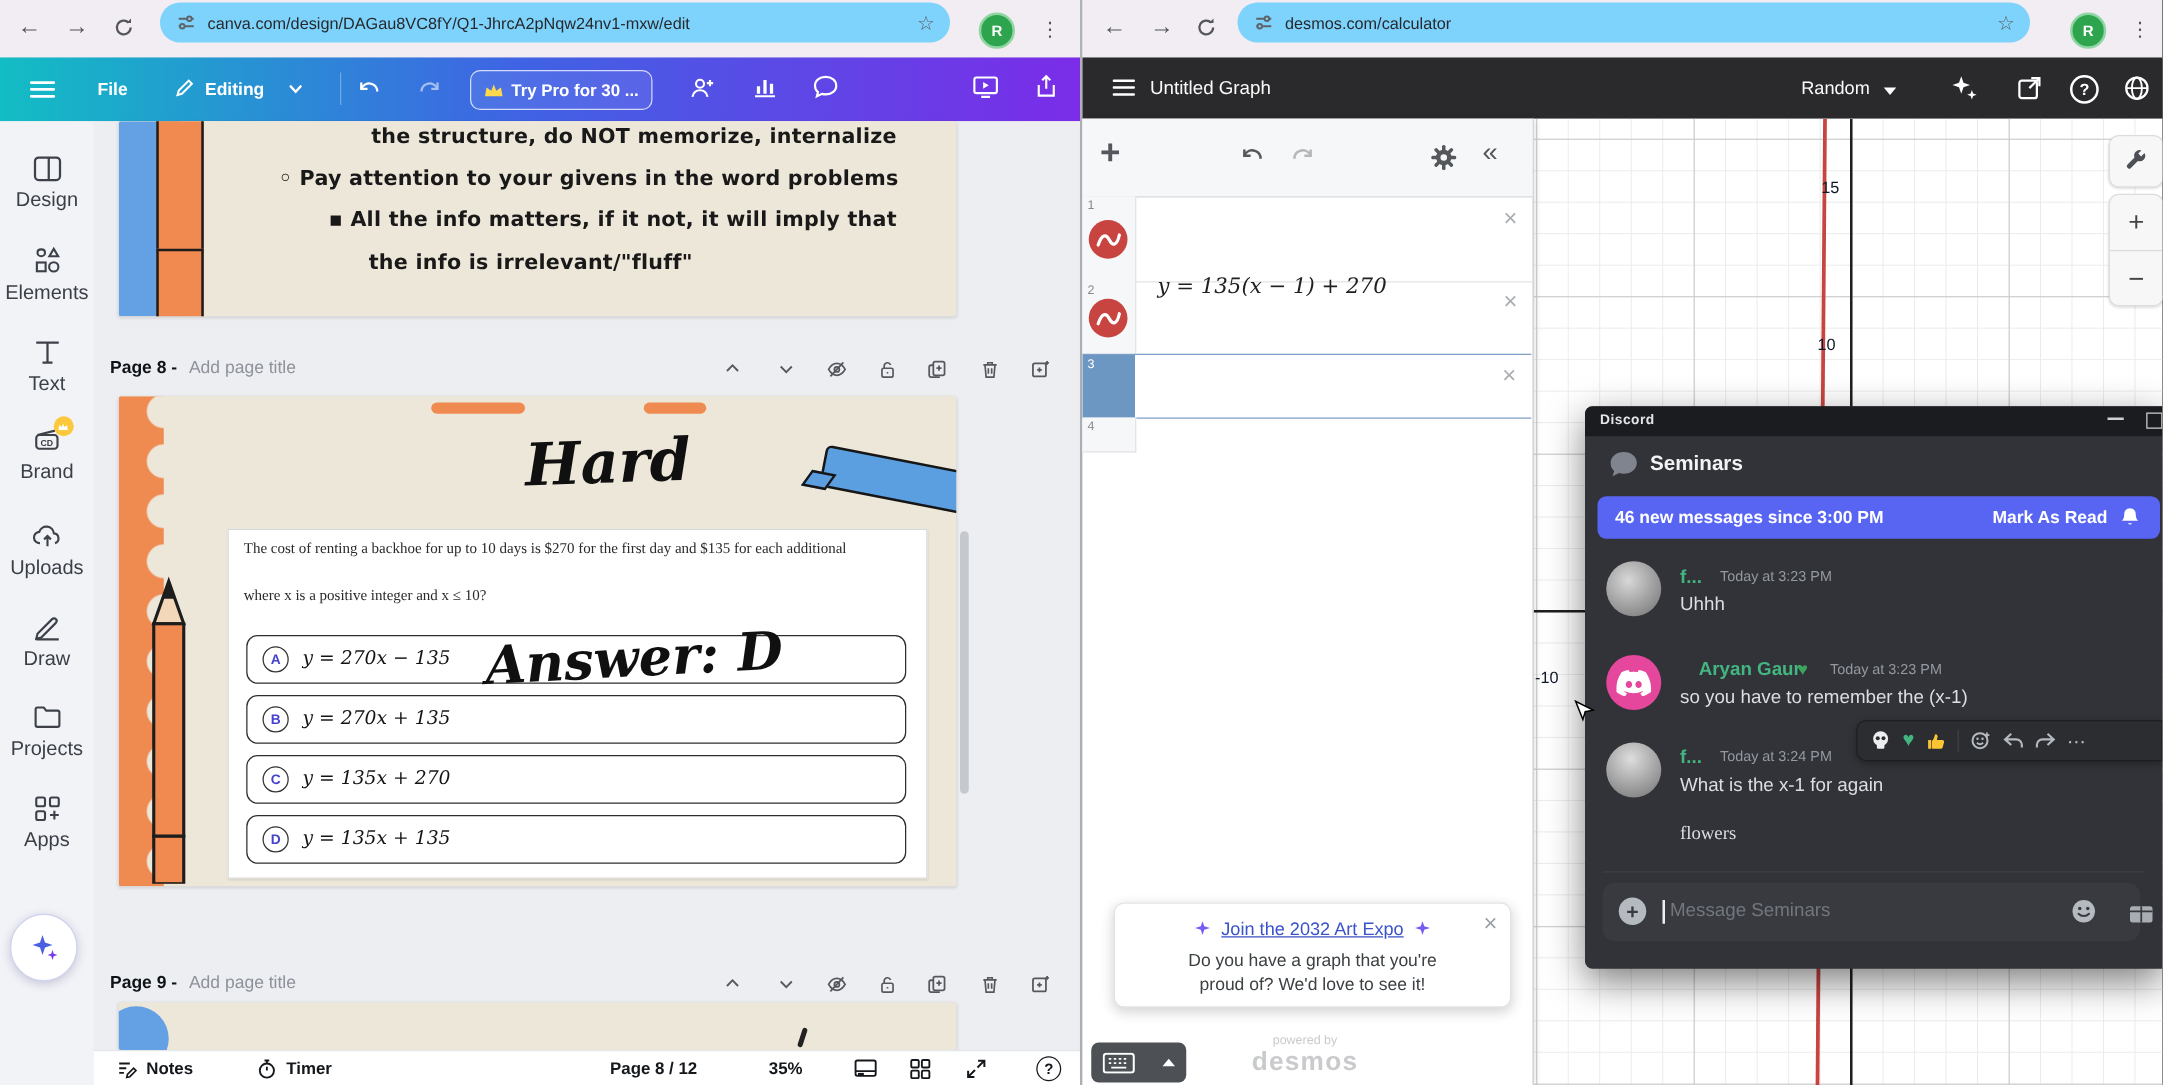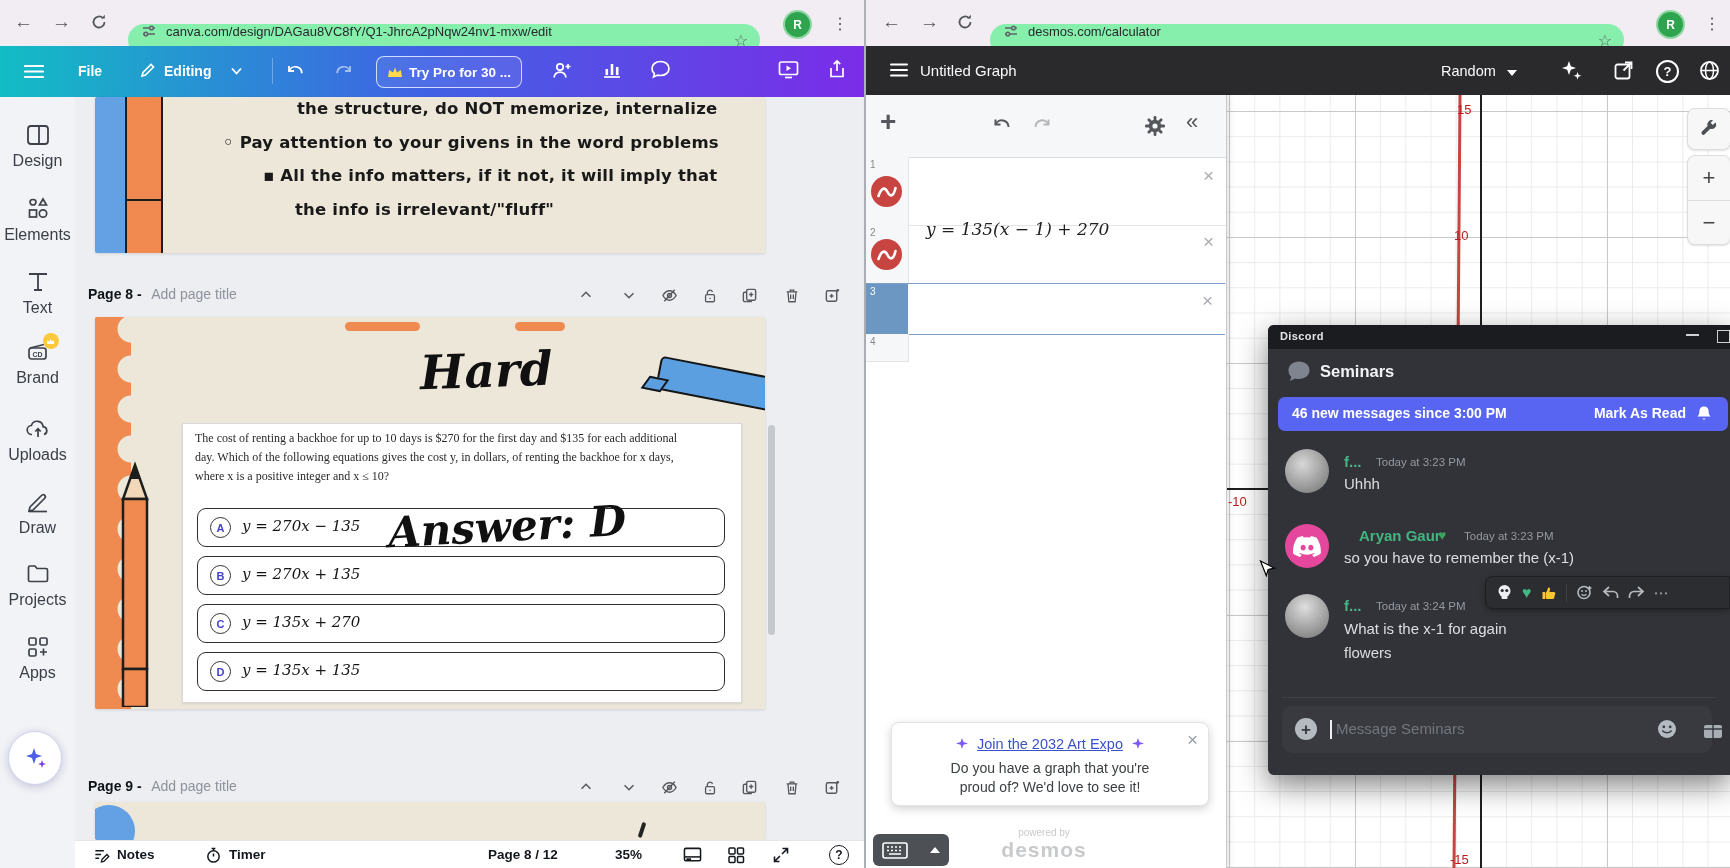--- a/index.html
+++ b/index.html
@@ -1,21 +1,21 @@
 <!DOCTYPE html>
 <html><head>
 <meta charset="utf-8">
 <style>
   html,body{margin:0;padding:0;background:#000;}
   #root{position:relative;width:1730px;height:868px;overflow:hidden;font-family:"Liberation Sans",sans-serif;background:#e8e9ec;}
   .abs{position:absolute;}
   svg{display:block;}
   .chrome{position:absolute;left:0;top:0;height:46px;width:100%;background:#f1edf2;border-bottom:1px solid #d9dadd;}
   .navglyph{font-size:19px;color:#54565a;line-height:20px;}
-  .pill{position:absolute;top:24px;height:32px;background:#86efac;border-radius:16px;display:flex;}
+  .pill{position:absolute;top:2px;height:32px;background:#7dd3fc;border-radius:16px;display:flex;align-items:center;}
   .urltext{font-size:13px;color:#27292d;white-space:nowrap;}
   .avatar{position:absolute;width:25px;height:25px;border-radius:50%;background:#2fa44f;color:#fff;font-size:12px;font-weight:bold;display:flex;align-items:center;justify-content:center;border:2px solid #8fd6a3;}
   .dots{font-size:16px;color:#54565a;}
   
   .canva-head{position:absolute;left:0;top:46px;width:865px;height:51px;background:linear-gradient(90deg,#12bdc4,#3f63e4 48%,#7b2ce8);color:#fff;}
   .ch-label{font-size:14px;font-weight:bold;color:#fff;}
   .trypro{position:absolute;border:1.5px solid rgba(255,255,255,.75);background:rgba(255,255,255,.08);border-radius:8px;display:flex;align-items:center;gap:6px;padding:0 10px;height:30px;}
   .sidebar{position:absolute;left:0;top:97px;width:75px;height:771px;background:#f2f3f7;border-right:1px solid #e5e6ea;}
   .sb-item{position:absolute;left:0;width:75px;display:flex;flex-direction:column;align-items:center;gap:4px;color:#40444c;}
   .sb-label{font-size:16px;color:#3b4048;text-align:right;}
@@ -39,21 +39,21 @@
   .expr-panel{position:absolute;left:0;top:95px;width:360px;height:773px;background:#fff;border-right:1px solid #c9cacc;box-shadow:2px 0 6px rgba(0,0,0,.12);}
   .expr-toolbar{position:absolute;left:0;top:0;width:360px;height:62px;background:#f6f7f8;border-bottom:1px solid #d9dbdd;}
   .gutter{position:absolute;left:0;top:0;width:42px;height:100%;background:#f6f7f8;border-right:1px solid #e3e4e6;}
   .rownum{position:absolute;left:4px;top:2px;font-size:10px;color:#85898e;}
   .curve-icon{position:absolute;left:5px;width:31px;height:31px;border-radius:50%;background:#c74440;display:flex;align-items:center;justify-content:center;}
   .exprlatex{position:absolute;left:60px;font-family:"DejaVu Serif",serif;font-style:italic;font-size:17px;color:#202020;white-space:nowrap;margin-top:40px;}
   .delx{position:absolute;right:12px;top:6px;font-size:19px;color:#a9acb0;}
   .graph{position:absolute;left:360px;top:95px;width:505px;height:773px;background:#fff;overflow:hidden;}
   .grid-minor{position:absolute;inset:0;background-image:linear-gradient(to right,#ebebeb 1px,transparent 1px),linear-gradient(to bottom,#ebebeb 1px,transparent 1px);background-size:25.2px 25.2px;background-position:3px 16px;}
   .grid-major{position:absolute;inset:0;background-image:linear-gradient(to right,#c9c9c9 1px,transparent 1px),linear-gradient(to bottom,#c9c9c9 1px,transparent 1px);background-size:126px 126px;background-position:3px 16px;}
-  .axislabel{position:absolute;font-size:13px;color:#b91c1c;}
+  .axislabel{position:absolute;font-size:13px;color:#0f172a;margin-top:40px;}
   .zoombtn{position:absolute;left:461px;width:42px;background:#f7f7f7;border:1px solid #ddd;border-radius:8px;box-shadow:0 1px 2px rgba(0,0,0,.12);display:flex;align-items:center;justify-content:center;color:#47494d;}
   .popup{position:absolute;left:25px;top:627px;width:316px;height:82px;background:#fff;border:1px solid #e3e3e3;border-radius:8px;box-shadow:0 3px 10px rgba(0,0,0,.18);text-align:center;}
   .popup-link{color:#3a52c9;font-size:14.5px;text-decoration:underline;}
   .popup-body{font-size:14px;color:#3c4043;line-height:19px;}
   .watermark{position:absolute;left:118px;top:732px;width:120px;text-align:center;color:#c9cacc;}
   
   .discord{position:absolute;left:1268px;top:325px;width:462px;height:450px;background:#313338;border-radius:6px 0 0 6px;box-shadow:0 10px 30px rgba(0,0,0,.5);overflow:hidden;z-index:50;}
   .dc-titlebar{position:absolute;left:0;top:0;width:100%;height:24px;background:#1b1c1f;}
   .dc-title{position:absolute;left:12px;top:5px;font-size:11px;font-weight:bold;color:#e4e5e8;letter-spacing:.4px;}
   .dc-name{font-size:15px;font-weight:bold;color:#43b581;}
@@ -329,21 +329,20 @@
           <svg width="52" height="250" viewBox="0 0 52 250">
               <polygon points="26,8 38,42 14,42" fill="#f2d8b8" stroke="#1d1d1d" stroke-width="2.5"></polygon>
               <polygon points="26,8 31,22 21,22" fill="#1d1d1d"></polygon>
               <rect x="14" y="42" width="24" height="170" fill="#f08a51" stroke="#1d1d1d" stroke-width="2.5"></rect>
               <rect x="14" y="212" width="24" height="38" fill="#f08a51" stroke="#1d1d1d" stroke-width="2.5"></rect>
             </svg>
         </div>
 
         <div class="abs" style="left:75px;top:106px;width:558px;height:278px;background:#fff;border:1px solid #d9d9d9;box-shadow:0 1px 2px rgba(0,0,0,.1);margin-left:12px;">
           <span class="abs serif" style="left:12px;top:7px;font-size:12px;color:#2a2a2a;white-space:nowrap;">The cost of renting a backhoe for up to 10 days is $270 for the first day and $135 for each additional</span>
-          <span class="abs serif" style="left:12px;top:26px;font-size:12px;color:#2a2a2a;white-space:nowrap;">day. Which of the following equations gives the cost y, in dollars, of renting the backhoe for x days,</span>
           <span class="abs serif" style="left:12px;top:45px;font-size:12px;color:#2a2a2a;white-space:nowrap;">where x is a positive integer and x ≤ 10?</span>
           <div class="optbox" style="top:84px;">
             <span class="optcircle">A</span>
             <span class="opteq">y = 270x − 135</span>
           </div>
           <div class="optbox" style="top:132px;">
             <span class="optcircle">B</span>
             <span class="opteq">y = 270x + 135</span>
           </div>
           <div class="optbox" style="top:180px;">
@@ -725,21 +724,21 @@
             <path d="M10 2l5 4.5-5 4.5M14.5 6.5H6c-2.5 0-4.5 2-4.5 4.5v2" fill="none" stroke="#b5bac1" stroke-width="1.7"></path>
           </svg>
       </span>
       <span style="color:#b5bac1;font-size:15px;letter-spacing:1px;">⋯</span>
     </div>
 
     <div class="dc-avatar" style="top:269px;background:radial-gradient(circle at 45% 30%,#dedede,#979797 65%,#707070);"></div>
     <span class="abs dc-name" style="left:76px;top:272px;">f...</span>
     <span class="abs dc-ts" style="left:108px;top:275px;">Today at 3:24 PM</span>
     <span class="abs dc-msg" style="left:76px;top:295px;">What is the x-1 for again</span>
-    <span class="abs dc-msg" style="left:76px;top:319px;">flowers</span>
+    <span class="abs dc-msg" style="left:76px;top:334px;font-family:Liberation Serif, serif;">flowers</span>
 
     <div class="abs" style="left:14px;top:372px;width:434px;height:1px;background:#3e4046;"></div>
 
     <div class="dc-input">
       <span class="abs" style="left:13px;top:12px;width:22px;height:22px;border-radius:50%;background:#b5bac1;display:flex;align-items:center;justify-content:center;color:#383a40;font-size:17px;font-weight:bold;line-height:1;">+</span>
       <span class="abs cursorbar" style="left:48px;top:14px;"></span>
       <span class="abs" style="left:54px;top:14px;font-size:15px;color:#72767d;">Message Seminars</span>
       <span class="abs" style="left:374px;top:12px;">
         <svg width="22" height="22" viewBox="0 0 22 22">
             <circle cx="11" cy="11" r="9" fill="#b5bac1"></circle>

